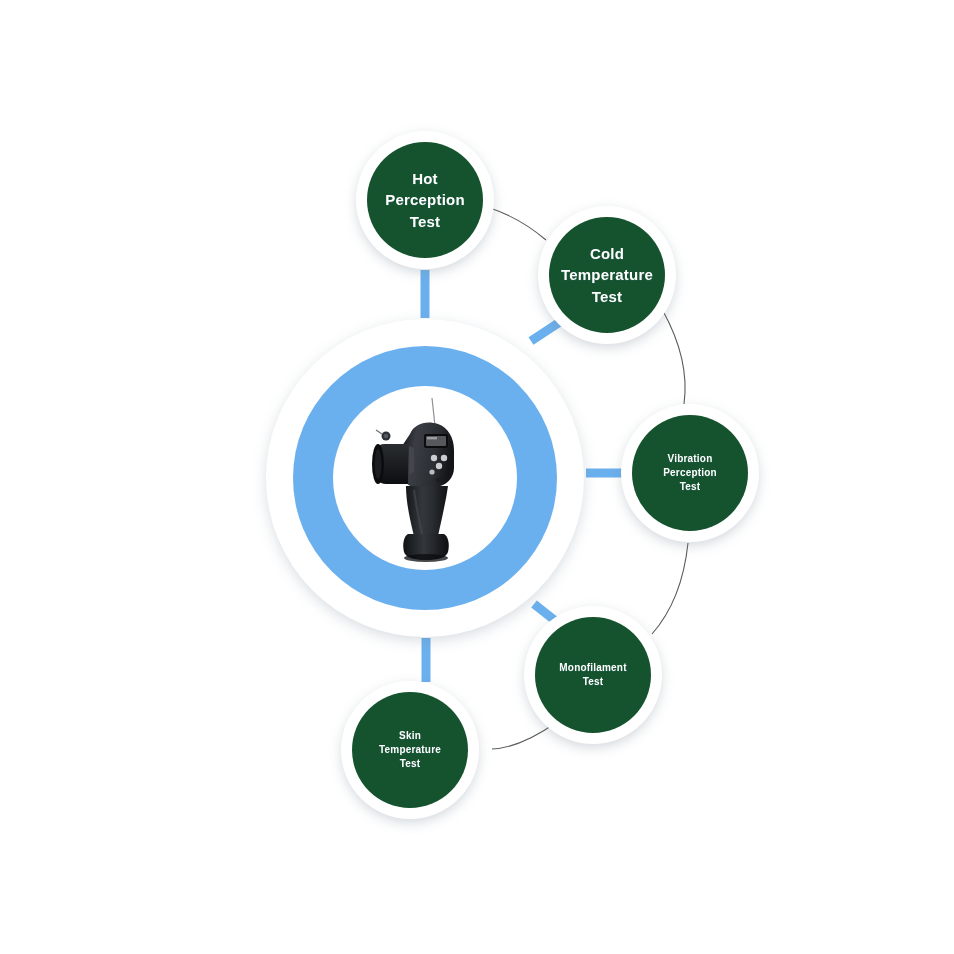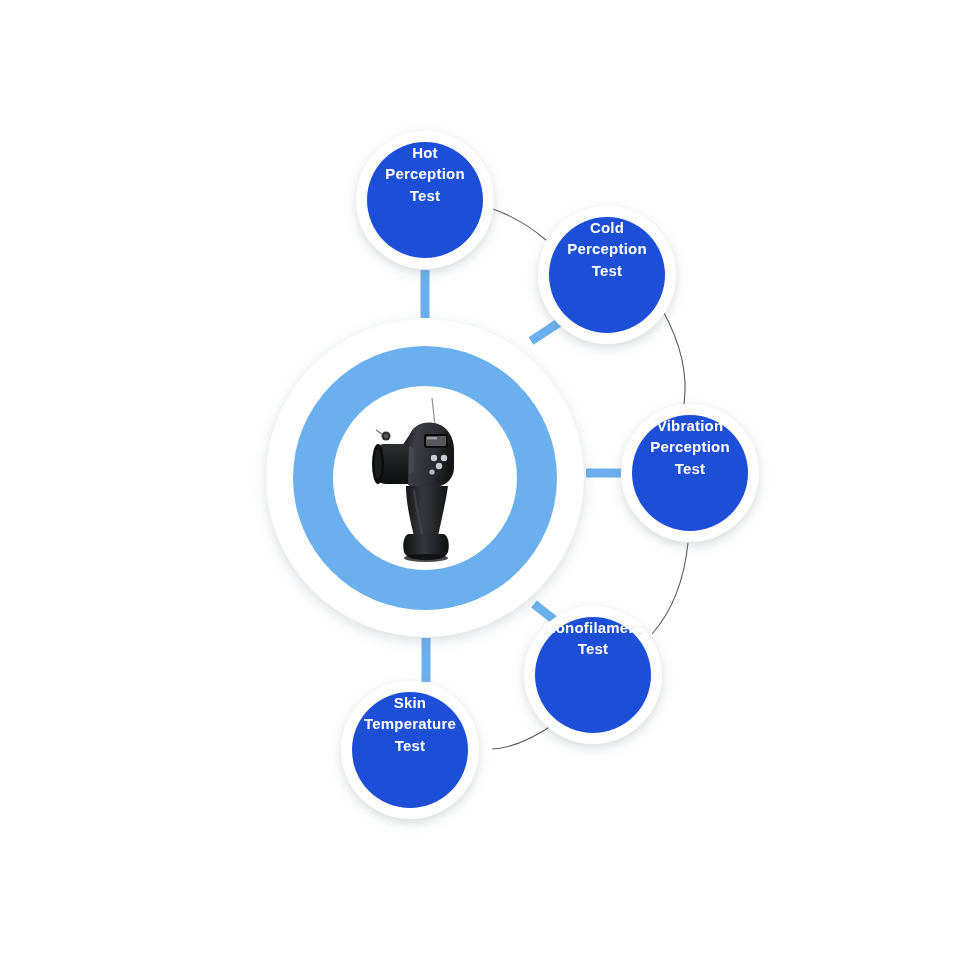--- a/index.html
+++ b/index.html
@@ -44,35 +44,35 @@
     position:absolute;
     width:138px;height:138px;
     border-radius:50%;
     background:#ffffff;
     box-shadow:0 4px 12px rgba(120,135,150,.30);
   }
   .node-inner{
     position:absolute;left:11px;top:11px;
     width:116px;height:116px;
     border-radius:50%;
-    background:#1d4ed8;
-    display:flex;align-items:flex-start;justify-content:center;
+    background:#14532d;
+    display:flex;align-items:center;justify-content:center;
     text-align:center;
   }
   .node-label{
     color:#ffffff;
     font-size:15px;
     font-weight:bold;
     line-height:1.42;
     letter-spacing:.2px;
     padding:0 5px;
     white-space:pre-line;
     text-shadow:0 1px 1px rgba(70,110,150,.25);
   }
-  .node-label.wide{font-size:15px;}
+  .node-label.wide{font-size:10px;}
 </style>
 </head>
 <body>
 
 <div id="stage">
 
   <svg class="layer" viewBox="0 0 954 954">
     <g fill="none" stroke="#5A5A5A" stroke-width="1.1">
       <path d="M 490 208 Q 520 218 546 240"></path>
       <path d="M 663 311 Q 690 360 684 404"></path>
@@ -177,21 +177,21 @@
     <div class="node-inner">
       <span class="node-label">Hot
 Perception
 Test</span>
     </div>
   </div>
 
   <div class="node" style="left:538px;top:206px;">
     <div class="node-inner">
       <span class="node-label">Cold
-Perception
+Temperature
 Test</span>
     </div>
   </div>
 
   <div class="node" style="left:621px;top:404px;">
     <div class="node-inner">
       <span class="node-label wide">Vibration
 Perception
 Test</span>
     </div>

